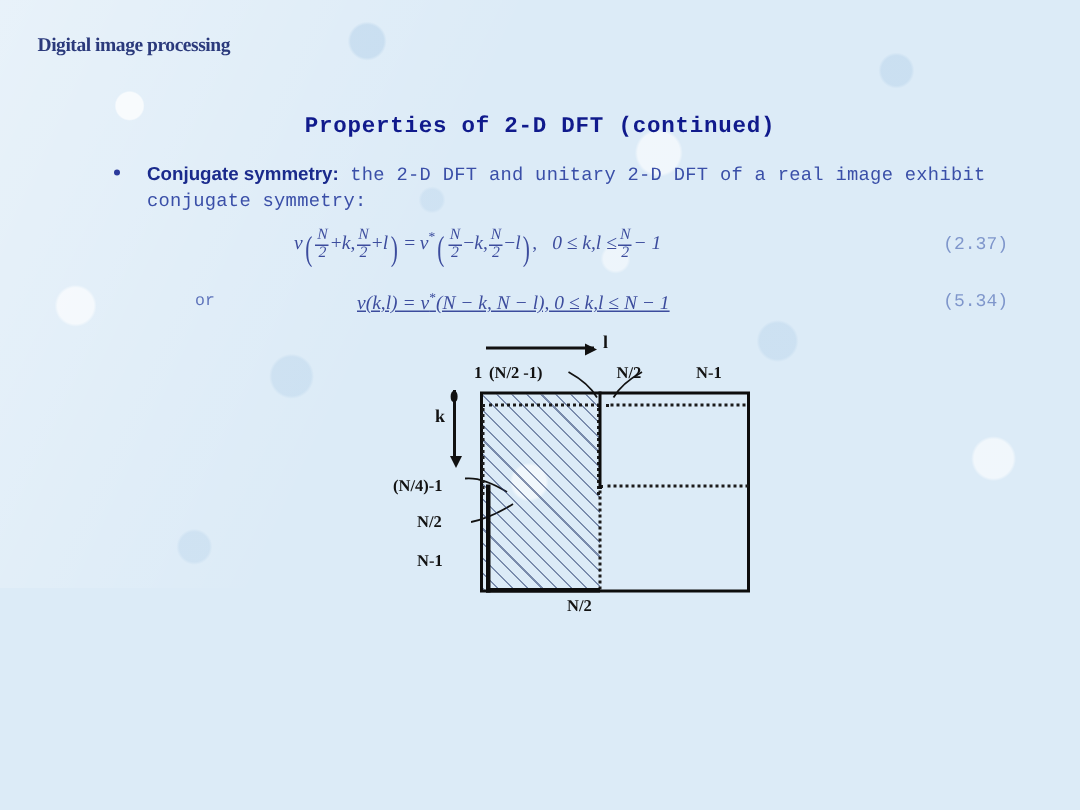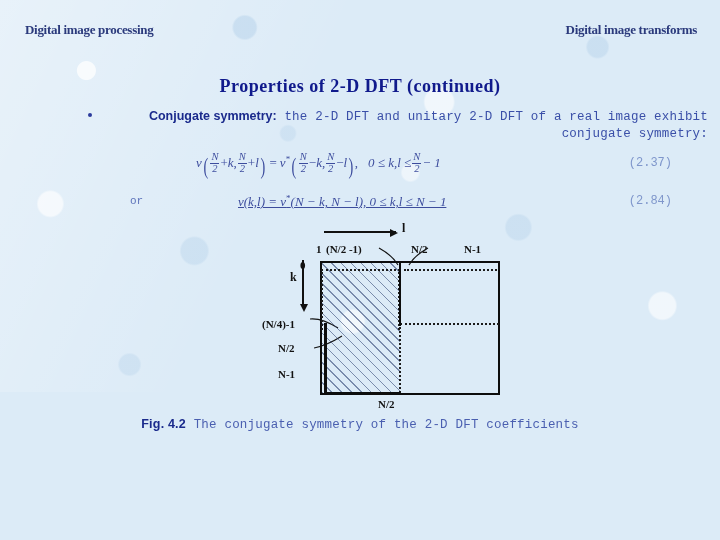--- a/index.html
+++ b/index.html
@@ -49,33 +49,32 @@
   }
   #hdr-left  { left: 25px; }
   #hdr-right { right: 23px; }
 
   #slide-title {
     position: absolute;
     top: 76px;
     left: 0;
     width: 720px;
     text-align: center;
-    font-family: Liberation Serif, serif;
-    font-weight: bold;
-    font-size: 18px;
+    font-family: Liberation Mono, monospace;
+    font-weight: bold;
+    font-size: 15px;
     color: #101a8c;
     letter-spacing: 0.5px;
   }
 
   #bullet-block {
     position: absolute;
-    left: 88px;
+    left: 76px;
     top: 108px;
     width: 620px;
-    text-align: right;
   }
   #bullet-dot {
     position: absolute;
     left: 0;
     top: 5px;
     width: 4px; height: 4px;
     border-radius: 50%;
     background: #2b3a9c;
   }
   #bullet-text {
@@ -324,40 +323,39 @@
     color: #1a2a8c;
     font-size: 12.5px;
   }
 </style>
 </head>
 <body>
 
 <div id="slide">
 
   <div class="hdr" id="hdr-left">Digital image processing</div>
-  <div class="hdr" id="hdr-right">Digital image transforms</div>
 
   <div id="slide-title">Properties of 2-D DFT (continued)</div>
 
   <div id="bullet-block">
     <span id="bullet-dot"></span>
     <div id="bullet-text"><span id="bullet-lead">Conjugate symmetry:</span><span> the 2-D DFT and unitary 2-D DFT of a real image exhibit conjugate symmetry:</span></div>
   </div>
 
   <div class="eqrow" id="eq1-row">
     <div class="eq-body" id="eq1-body">
       <span class="opn" style="font-style:italic">v</span><span class="paren">(</span><span class="frac"><span class="num">N</span><span class="den">2</span></span><span class="opn">+</span><span>k</span><span class="opn">,</span><span class="frac"><span class="num">N</span><span class="den">2</span></span><span class="opn">+</span><span>l</span><span class="paren">)</span><span class="opn" style="padding:0 3px">=</span><span style="font-style:italic">v</span><span class="star">*</span><span class="paren">(</span><span class="frac"><span class="num">N</span><span class="den">2</span></span><span class="opn">−</span><span>k</span><span class="opn">,</span><span class="frac"><span class="num">N</span><span class="den">2</span></span><span class="opn">−</span><span>l</span><span class="paren">)</span><span class="opn">,</span><span class="opn" style="padding-left:10px;font-style:italic">0 ≤ k,l ≤</span><span class="frac"><span class="num">N</span><span class="den">2</span></span><span class="opn" style="font-style:italic">− 1</span>
     </div>
     <div class="eq-num">(2.37)</div>
   </div>
 
   <div class="eqrow" id="eq2-row">
     <div id="or-label">or</div>
     <div class="eq-body" id="eq2-body"><span>v(k,l) = v</span><span class="star">*</span><span>(N − k, N − l),   0 ≤ k,l ≤ N − 1</span></div>
-    <div class="eq-num">(2.84)</div>
+    <div class="eq-num">(5.34)</div>
   </div>
 
   <div id="figure">
 
     <div id="l-arrow"></div>
     <div class="axlabel" id="lbl-l">l</div>
 
     <div id="k-arrow"></div>
     <div class="axlabel" id="lbl-k">k</div>
 
@@ -386,15 +384,14 @@
     <div id="hatched-region"></div>
     <div id="plane-rect"></div>
     <div id="dotted-top-right"></div>
     <div id="dotted-upper-left"></div>
     <div id="dotted-mid-right"></div>
     <div id="dotted-col-lower"></div>
     <div id="divider-vertical"></div>
     <div id="inner-thick-rect"></div>
   </div>
 
-  <div id="fig-caption"><span id="fig-caption-lead">Fig. 4.2</span><span> The conjugate symmetry of the 2-D DFT coefficients</span></div>
 
 </div>
 
 </body></html>

